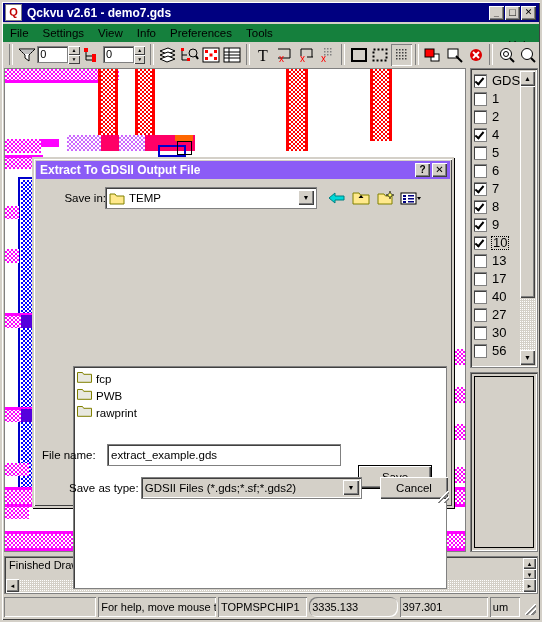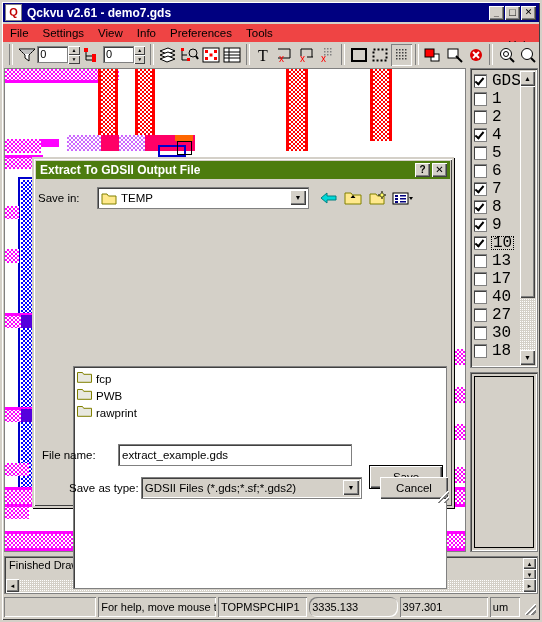--- a/index.html
+++ b/index.html
@@ -43,21 +43,21 @@
     position:absolute;left:0;right:0;top:0;bottom:0;
     display:flex;align-items:center;justify-content:center;
     font-size:9px;line-height:1;font-family:"Liberation Sans",sans-serif;
   }
   .tb-min span{align-items:flex-end;padding-bottom:2px;font-weight:bold;}
   .tb-max span{font-size:11px;}
 
   
   .menubar{
     position:absolute;left:3px;top:24px;width:536px;height:18px;
-    background:#ef4444;display:flex;align-items:center;
+    background:#15803d;display:flex;align-items:center;
   }
   .menu-item{padding:2px 7px;font-size:11.5px;white-space:nowrap;cursor:default;}
   .menu-right{margin-left:auto;margin-top:24px;}
 
   
   .toolbar{
     position:absolute;left:3px;top:42px;width:536px;height:25px;
     background:#d4d0c8;display:flex;align-items:center;padding-left:3px;
     box-sizing:border-box;
   }
@@ -135,21 +135,21 @@
   .layer-row{height:18px;display:flex;align-items:center;}
   .lchk{
     width:12px;height:12px;background:#fff;margin-right:6px;flex:none;
     box-shadow:inset 1px 1px 0 #404040, inset -1px -1px 0 #fff, 0 0 0 1px #808080;
     position:relative;
   }
   .lchk.on::after{
     content:"";position:absolute;left:3px;top:1px;width:3px;height:7px;
     border:solid #000;border-width:0 2px 2px 0;transform:rotate(40deg);
   }
-  .llabel{font-size:16px;line-height:12px;white-space:nowrap;font-family:Liberation Mono, monospace;}
+  .llabel{font-size:13px;line-height:12px;white-space:nowrap;}
   .llabel.focus{outline:1px dotted #000;padding:0 1px;}
 
   .lscroll{
     position:absolute;right:2px;top:2px;width:15px;height:294px;background:#d4d0c8;
   }
   .lsbtn{
     width:15px;height:15px;background:#d4d0c8;
     box-shadow:inset 1px 1px 0 #fff, inset -1px -1px 0 #404040, inset -2px -2px 0 #808080;
     display:flex;align-items:center;justify-content:center;font-size:7px;line-height:1;
   }
@@ -223,21 +223,21 @@
       linear-gradient(135deg,transparent 67%,#fff 67%,#fff 77%,#808080 77%,#808080 87%,transparent 87%);
   }
 
   
   .dialog{
     position:absolute;left:32px;top:157px;width:422px;height:351px;
     background:#d4d0c8;border:2px solid #d4d0c8;box-sizing:border-box;
     box-shadow:inset 1px 1px 0 #fff, inset -1px -1px 0 #404040, 1px 1px 0 #000;
   }
   .dlg-title{
-    position:absolute;left:2px;top:2px;right:2px;height:18px;background:#4d7c0f;
+    position:absolute;left:2px;top:2px;right:2px;height:18px;background:#8b5cf6;
     display:flex;align-items:center;
   }
   .dlg-title .t{color:#fff;font-weight:bold;font-size:12px;margin-left:4px;white-space:nowrap;}
   .dlg-tb{margin-left:auto;display:flex;gap:2px;margin-right:3px;}
   .dlg-btn{
     width:15px;height:14px;background:#d4d0c8;
     box-shadow:inset 1px 1px 0 #fff, inset -1px -1px 0 #404040, inset -2px -2px 0 #808080;
     display:flex;align-items:center;justify-content:center;
     font-size:10px;font-weight:bold;line-height:1;
   }
@@ -624,21 +624,21 @@
       <div class="layer-row">
           <div class="lchk"></div>
           <div class="llabel">27</div>
         </div>
       <div class="layer-row">
           <div class="lchk"></div>
           <div class="llabel">30</div>
         </div>
       <div class="layer-row">
           <div class="lchk"></div>
-          <div class="llabel">18</div>
+          <div class="llabel">56</div>
         </div>
     </div>
     <div class="lscroll">
       <div class="lsbtn">▲</div>
       <div class="lsthumb"></div>
       <div class="lstrough"></div>
       <div class="lsbtn lsbtn-bot">▼</div>
     </div>
   </div>
 
@@ -670,21 +670,21 @@
 
   <div class="dialog">
     <div class="dlg-title">
       <div class="t">Extract To GDSII Output File</div>
       <div class="dlg-tb">
         <div class="dlg-btn">?</div>
         <div class="dlg-btn">✕</div>
       </div>
     </div>
 
-    <div class="dlg-row" style="left:4px;top:28px;width:406px;height:22px;">
+    <div class="dlg-row" style="left:12px;top:28px;width:406px;height:22px;text-align:right;">
       <div class="dlg-label" style="width:60px;">Save in:</div>
       <div class="combo" style="width:210px;">
         <span style="display:inline-flex;margin-right:4px;">
           <svg width="16" height="13" viewBox="0 0 16 13">
               <path d="M1,2 h5 l1.5,2 H15 v8 H1 Z" fill="#ffe98c" stroke="#808000"></path>
             </svg>
         </span>
         <span class="cval">TEMP</span>
         <span class="carrow">▼</span>
       </div>
@@ -738,21 +738,21 @@
       </div>
       <div class="fitem">
         <span><svg width="15" height="13" viewBox="0 0 15 13">
               <path d="M0.5,1.5 h5 l1.2,1.8 H14.5 v8 H0.5 Z" fill="#e8e8e0" stroke="#808000"></path>
             </svg></span>
         <span class="fn">rawprint</span>
       </div>
     </div>
 
     <div class="dlg-row" style="left:8px;top:285px;width:406px;height:22px;">
-      <div class="dlg-label" style="width:77px;">File name:</div>
+      <div class="dlg-label" style="width:66px;">File name:</div>
       <div class="txtinput" style="width:232px;">extract_example.gds</div>
       <div class="pbtn default" style="margin-left:19px;margin-top:43px;">Save</div>
     </div>
 
     <div class="dlg-row" style="left:8px;top:318px;width:406px;height:22px;">
       <div class="dlg-label" style="width:77px;margin-left:27px;">Save as type:</div>
       <div class="combo grey" style="width:232px;">
         <span class="cval">GDSII Files (*.gds;*.sf;*.gds2)</span>
         <span class="carrow">▼</span>
       </div>

